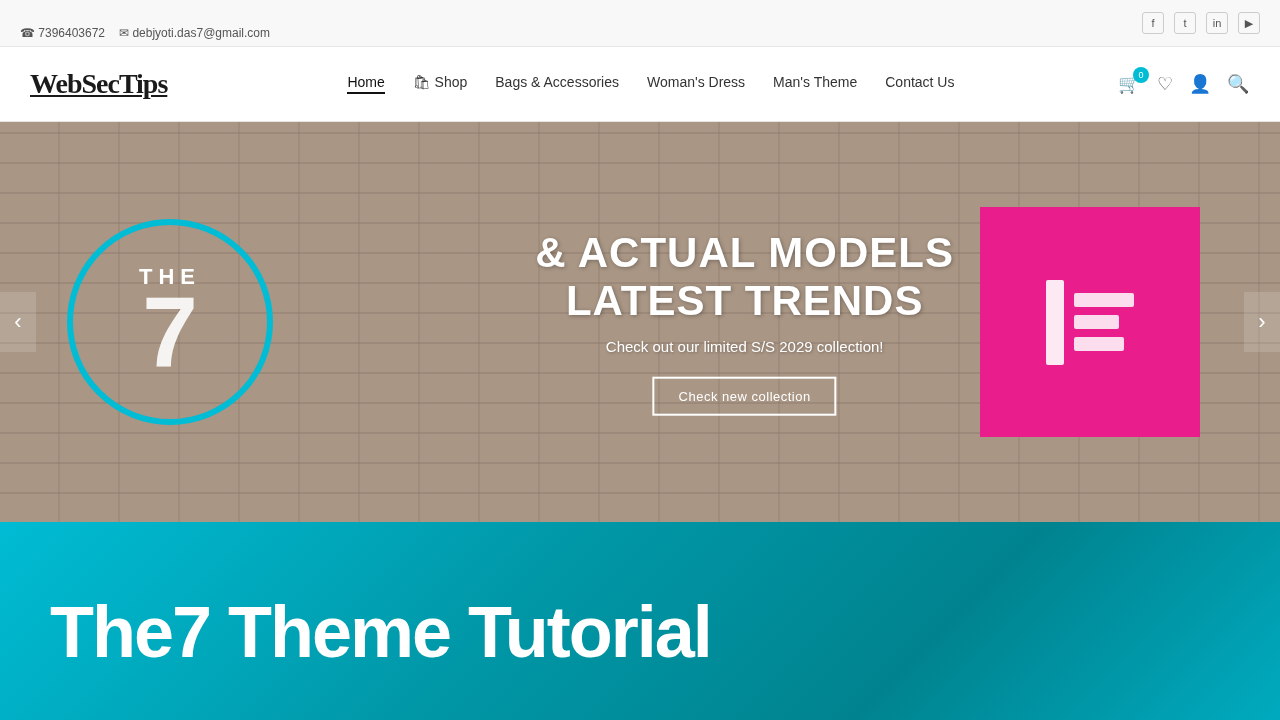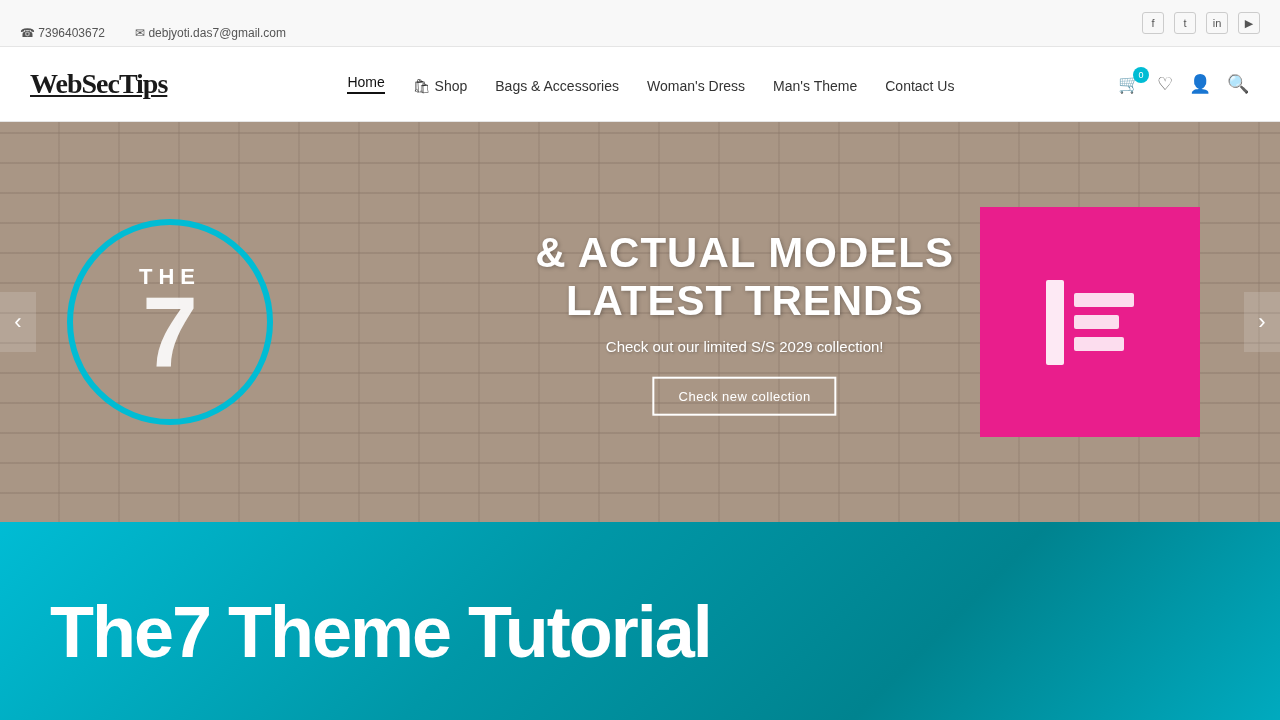--- a/index.html
+++ b/index.html
@@ -9,21 +9,21 @@
     .top-bar {
       background: #f8f8f8;
       border-bottom: 1px solid #e5e5e5;
       padding: 6px 20px;
       display: flex;
       justify-content: space-between;
       align-items: center;
       font-size: 12px;
       color: #555;
     }
-    .top-bar-left { display: flex; align-items: center; gap: 30px; margin-top: 20px; }
+    .top-bar-left { display: flex; align-items: center; gap: 14px; margin-top: 20px; }
     .top-bar-right { display: flex; align-items: center; gap: 10px; }
     .top-bar-icon {
       width: 22px; height: 22px;
       border: 1px solid #ccc;
       border-radius: 3px;
       display: flex; align-items: center; justify-content: center;
       font-size: 11px; color: #555;
       cursor: pointer;
     }
 
@@ -38,21 +38,21 @@
       height: 75px;
     }
     .logo {
       font-size: 28px;
       font-weight: 900;
       color: #1a1a1a;
       font-family: Georgia, serif;
       letter-spacing: -1px;
       text-decoration: underline;
     }
-    .nav { display: flex; align-items: flex-end; gap: 28px; padding-left: 16px; }
+    .nav { display: flex; align-items: flex-start; gap: 28px; padding-left: 16px; }
     .nav a {
       text-decoration: none;
       color: #333;
       font-size: 14px;
       font-weight: 500;
       cursor: pointer;
     }
     .nav a.active {
       color: #111;
       border-bottom: 2px solid #111;

